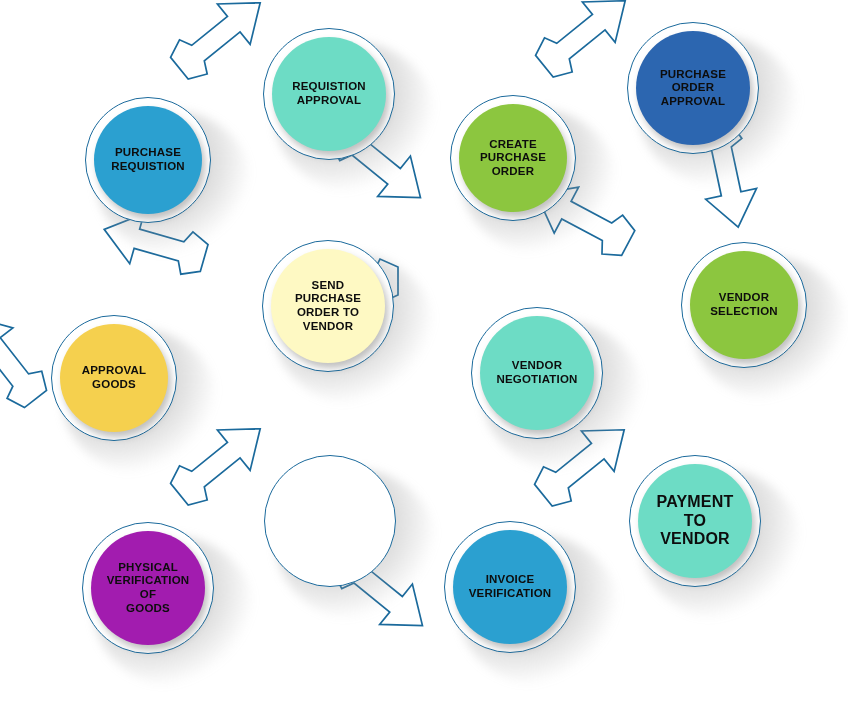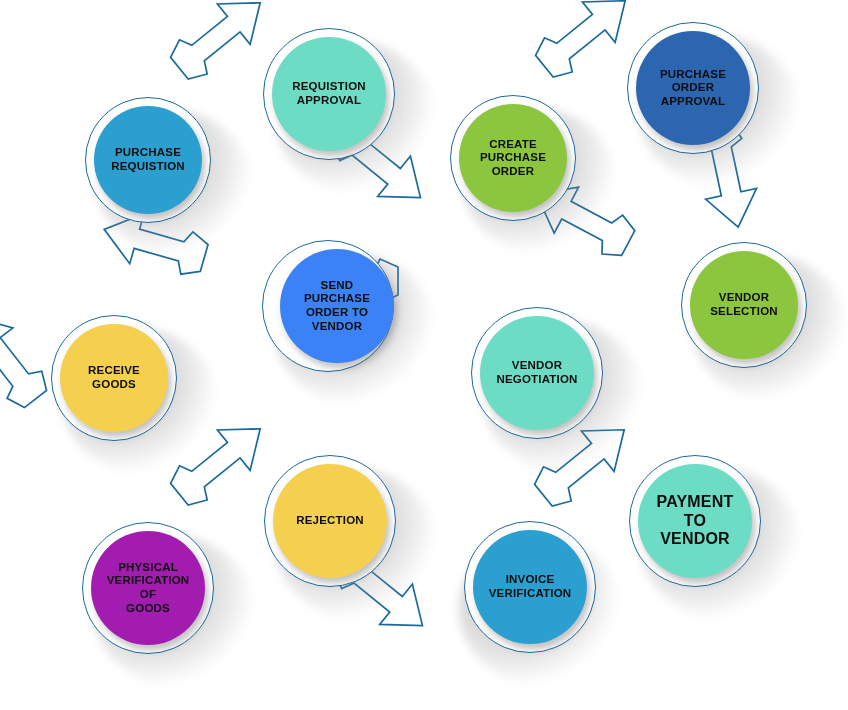--- a/index.html
+++ b/index.html
@@ -113,47 +113,44 @@
       <div class="shadow" style="left: 483px; top: 321px; width: 160px; height: 150px;"></div>
       <div class="node" style="left: 471px; top: 307px; width: 132px; height: 132px;">
         <div class="ring" style="width: 132px; height: 132px;"></div>
         <div class="disc" style="left: 9px; top: 9px; width: 114px; height: 114px; background: rgb(109, 220, 197); box-shadow: rgba(90, 90, 90, 0.38) 3px 5px 7px;">
           <span style="font-size: 11.5px; color: rgb(13, 13, 13);">VENDOR<br>NEGOTIATION</span>
         </div>
       </div>
       <div class="shadow" style="left: 274px; top: 254px; width: 160px; height: 150px;"></div>
       <div class="node" style="left: 262px; top: 240px; width: 132px; height: 132px;">
         <div class="ring" style="width: 132px; height: 132px;"></div>
-        <div class="disc" style="left: 18px; top: 9px; width: 114px; height: 114px; background: #3b82f6; box-shadow: rgba(90, 90, 90, 0.38) 3px 5px 7px;">
+        <div class="disc" style="left: 9px; top: 9px; width: 114px; height: 114px; background: #fef9c3; box-shadow: rgba(90, 90, 90, 0.38) 3px 5px 7px;">
           <span style="font-size: 11.5px; color: rgb(13, 13, 13);">SEND PURCHASE<br>ORDER TO<br>VENDOR</span>
         </div>
       </div>
       <div class="shadow" style="left: 63px; top: 329px; width: 154px; height: 144px;"></div>
       <div class="node" style="left: 51px; top: 315px; width: 126px; height: 126px;">
         <div class="ring" style="width: 126px; height: 126px;"></div>
         <div class="disc" style="left: 9px; top: 9px; width: 108px; height: 108px; background: rgb(245, 208, 78); box-shadow: rgba(90, 90, 90, 0.38) 3px 5px 7px;">
-          <span style="font-size: 11.5px; color: rgb(13, 13, 13);">RECEIVE GOODS</span>
+          <span style="font-size: 11.5px; color: rgb(13, 13, 13);">APPROVAL GOODS</span>
         </div>
       </div>
       <div class="shadow" style="left: 94px; top: 536px; width: 160px; height: 150px;"></div>
       <div class="node" style="left: 82px; top: 522px; width: 132px; height: 132px;">
         <div class="ring" style="width: 132px; height: 132px;"></div>
         <div class="disc" style="left: 9px; top: 9px; width: 114px; height: 114px; background: #a21caf; box-shadow: rgba(90, 90, 90, 0.38) 3px 5px 7px;">
           <span style="font-size: 11.5px; color: rgb(13, 13, 13);">PHYSICAL<br>VERIFICATION OF<br>GOODS</span>
         </div>
       </div>
       <div class="shadow" style="left: 276px; top: 469px; width: 160px; height: 150px;"></div>
       <div class="node" style="left: 264px; top: 455px; width: 132px; height: 132px;">
         <div class="ring" style="width: 132px; height: 132px;"></div>
-        <div class="disc" style="left: 9px; top: 9px; width: 114px; height: 114px; background: rgb(245, 208, 78); box-shadow: rgba(90, 90, 90, 0.38) 3px 5px 7px;">
-          <span style="font-size: 11.5px; color: rgb(13, 13, 13);">REJECTION</span>
-        </div>
       </div>
       <div class="shadow" style="left: 459px; top: 535px; width: 160px; height: 150px;"></div>
-      <div class="node" style="left: 464px; top: 521px; width: 132px; height: 132px;">
+      <div class="node" style="left: 444px; top: 521px; width: 132px; height: 132px;">
         <div class="ring" style="width: 132px; height: 132px;"></div>
         <div class="disc" style="left: 9px; top: 9px; width: 114px; height: 114px; background: rgb(43, 160, 208); box-shadow: rgba(90, 90, 90, 0.38) 3px 5px 7px;">
           <span style="font-size: 11.5px; color: rgb(13, 13, 13);">INVOICE<br>VERIFICATION</span>
         </div>
       </div>
       <div class="shadow" style="left: 641px; top: 469px; width: 160px; height: 150px;"></div>
       <div class="node" style="left: 629px; top: 455px; width: 132px; height: 132px;">
         <div class="ring" style="width: 132px; height: 132px;"></div>
         <div class="disc" style="left: 9px; top: 9px; width: 114px; height: 114px; background: rgb(109, 220, 197); box-shadow: rgba(90, 90, 90, 0.38) 3px 5px 7px;">
           <span style="font-size: 16px; color: rgb(13, 13, 13);">PAYMENT TO<br>VENDOR</span>

